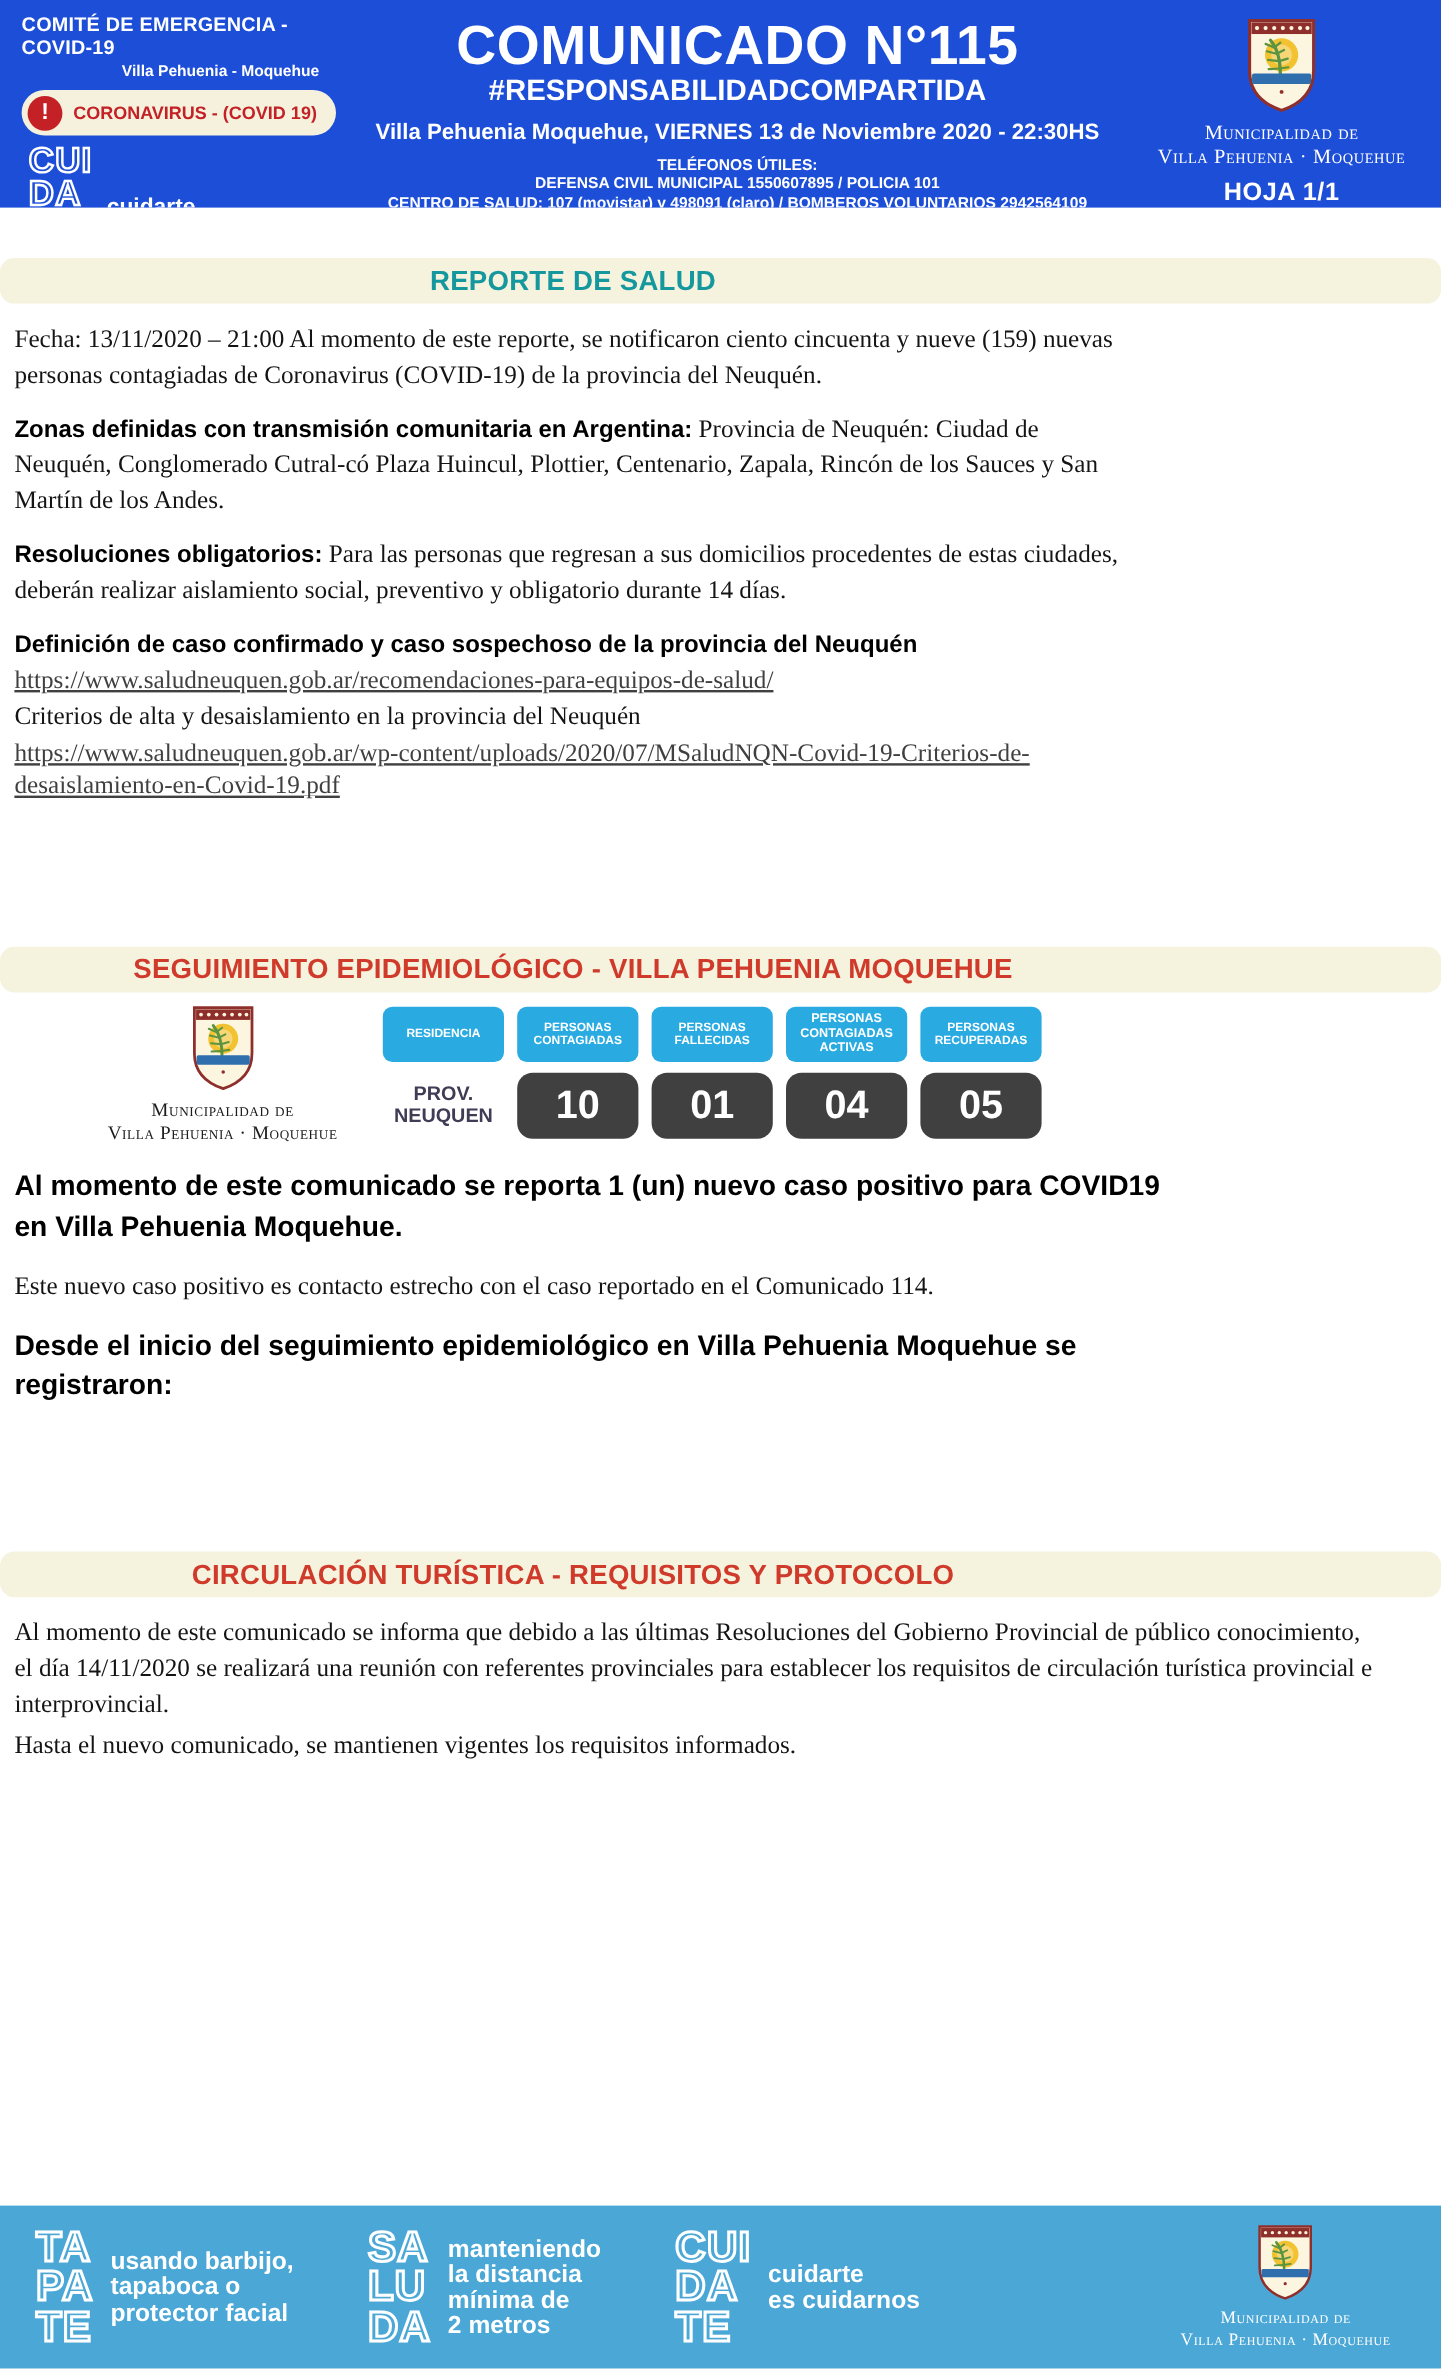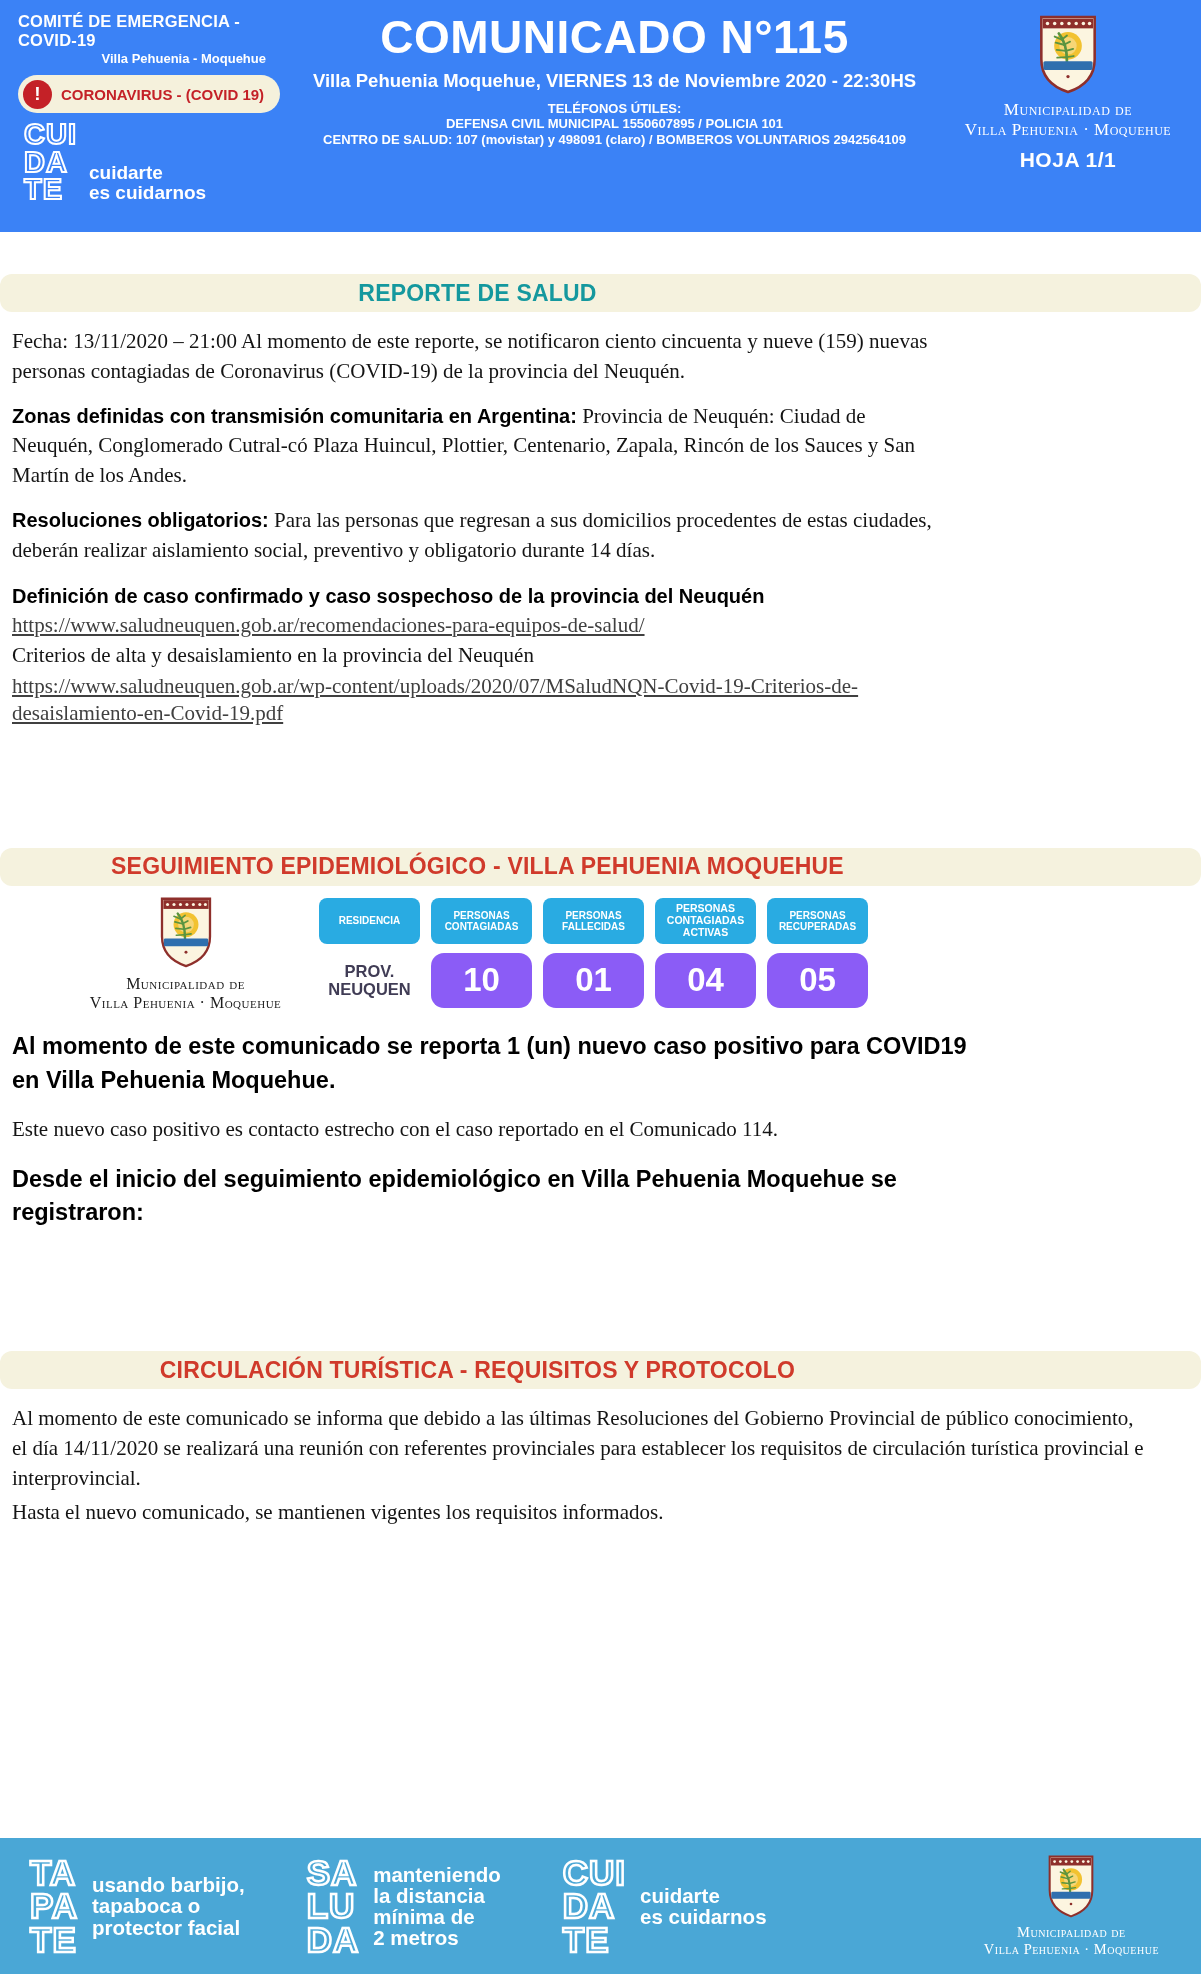--- a/index.html
+++ b/index.html
@@ -7,21 +7,21 @@
   .page {
     width: 1201px; height: 1974px; background: #fff;
     display: flex; flex-direction: column;
     font-family: "Liberation Sans", sans-serif;
     overflow: hidden; margin: 0 auto; position: relative;
   }
   .pre { white-space: pre-line; }
 
   
   .topbar {
-    height: 232px; background: #3b82f6; color: #fff;
+    height: 173px; background: #1d4ed8; color: #fff;
     display: flex; padding: 12px 14px 0 18px; overflow: hidden; flex: none;
   }
   .topbar-left { width: 262px; flex: none; }
   .comite { font-weight: 800; font-size: 16.5px; letter-spacing: .2px; }
   .locality { font-weight: 700; font-size: 13px; text-align: right; padding-right: 14px; margin-top: 1px; }
   .alert-pill {
     margin-top: 9px; background: #F5F1DC; border-radius: 22px; height: 38px;
     display: flex; align-items: center; width: fit-content; padding: 0 16px 0 5px;
   }
   .alert-icon {
@@ -94,21 +94,21 @@
     background: #29ABE2; color: #fff; border-radius: 8px; height: 46px;
     display: flex; align-items: center; justify-content: center; text-align: center;
     font-weight: 800; font-size: 10px; line-height: 1.12;
   }
   .th-small { font-size: 10.5px; }
   .row-label {
     color: #403C55; font-weight: 800; font-size: 16.5px; text-align: center; line-height: 1.1;
     display: flex; align-items: center; justify-content: center; height: 55px;
   }
   .val-box {
-    background: #8b5cf6; color: #fff; border-radius: 13px; height: 55px;
+    background: #404040; color: #fff; border-radius: 13px; height: 55px;
     display: flex; align-items: center; justify-content: center; font-weight: 800; font-size: 33px;
   }
 
   
   .bottombar {
     margin-top: auto; height: 136px; background: #4AA7D6; color: #fff;
     display: flex; align-items: center; padding: 0 42px 0 30px; flex: none;
   }
   .fgroup { display: flex; align-items: center; gap: 14px; }
   .outline-lg { font-size: 35px; -webkit-text-stroke: 2.5px #fff; letter-spacing: 1px; }
@@ -160,20 +160,21 @@
         <div class="outline pre">CUI
 DA
 TE</div>
         <div class="cuidate-tagline pre">cuidarte
 es cuidarnos</div>
       </div>
     </div>
 
     <div class="topbar-center">
       <div class="comunicado-title">COMUNICADO N°115</div>
+      <div class="hashtag">#RESPONSABILIDADCOMPARTIDA</div>
       <div class="dateline">Villa Pehuenia Moquehue, VIERNES 13 de Noviembre 2020 - 22:30HS</div>
       <div class="phones-title">TELÉFONOS ÚTILES:</div>
       <div class="phones">DEFENSA CIVIL MUNICIPAL 1550607895 / POLICIA 101</div>
       <div class="phones">CENTRO DE SALUD: 107 (movistar) y 498091 (claro) / BOMBEROS VOLUNTARIOS 2942564109</div>
     </div>
 
     <div class="topbar-right">
       <svg class="logo">
           <use href="#shield"></use>
         </svg>

